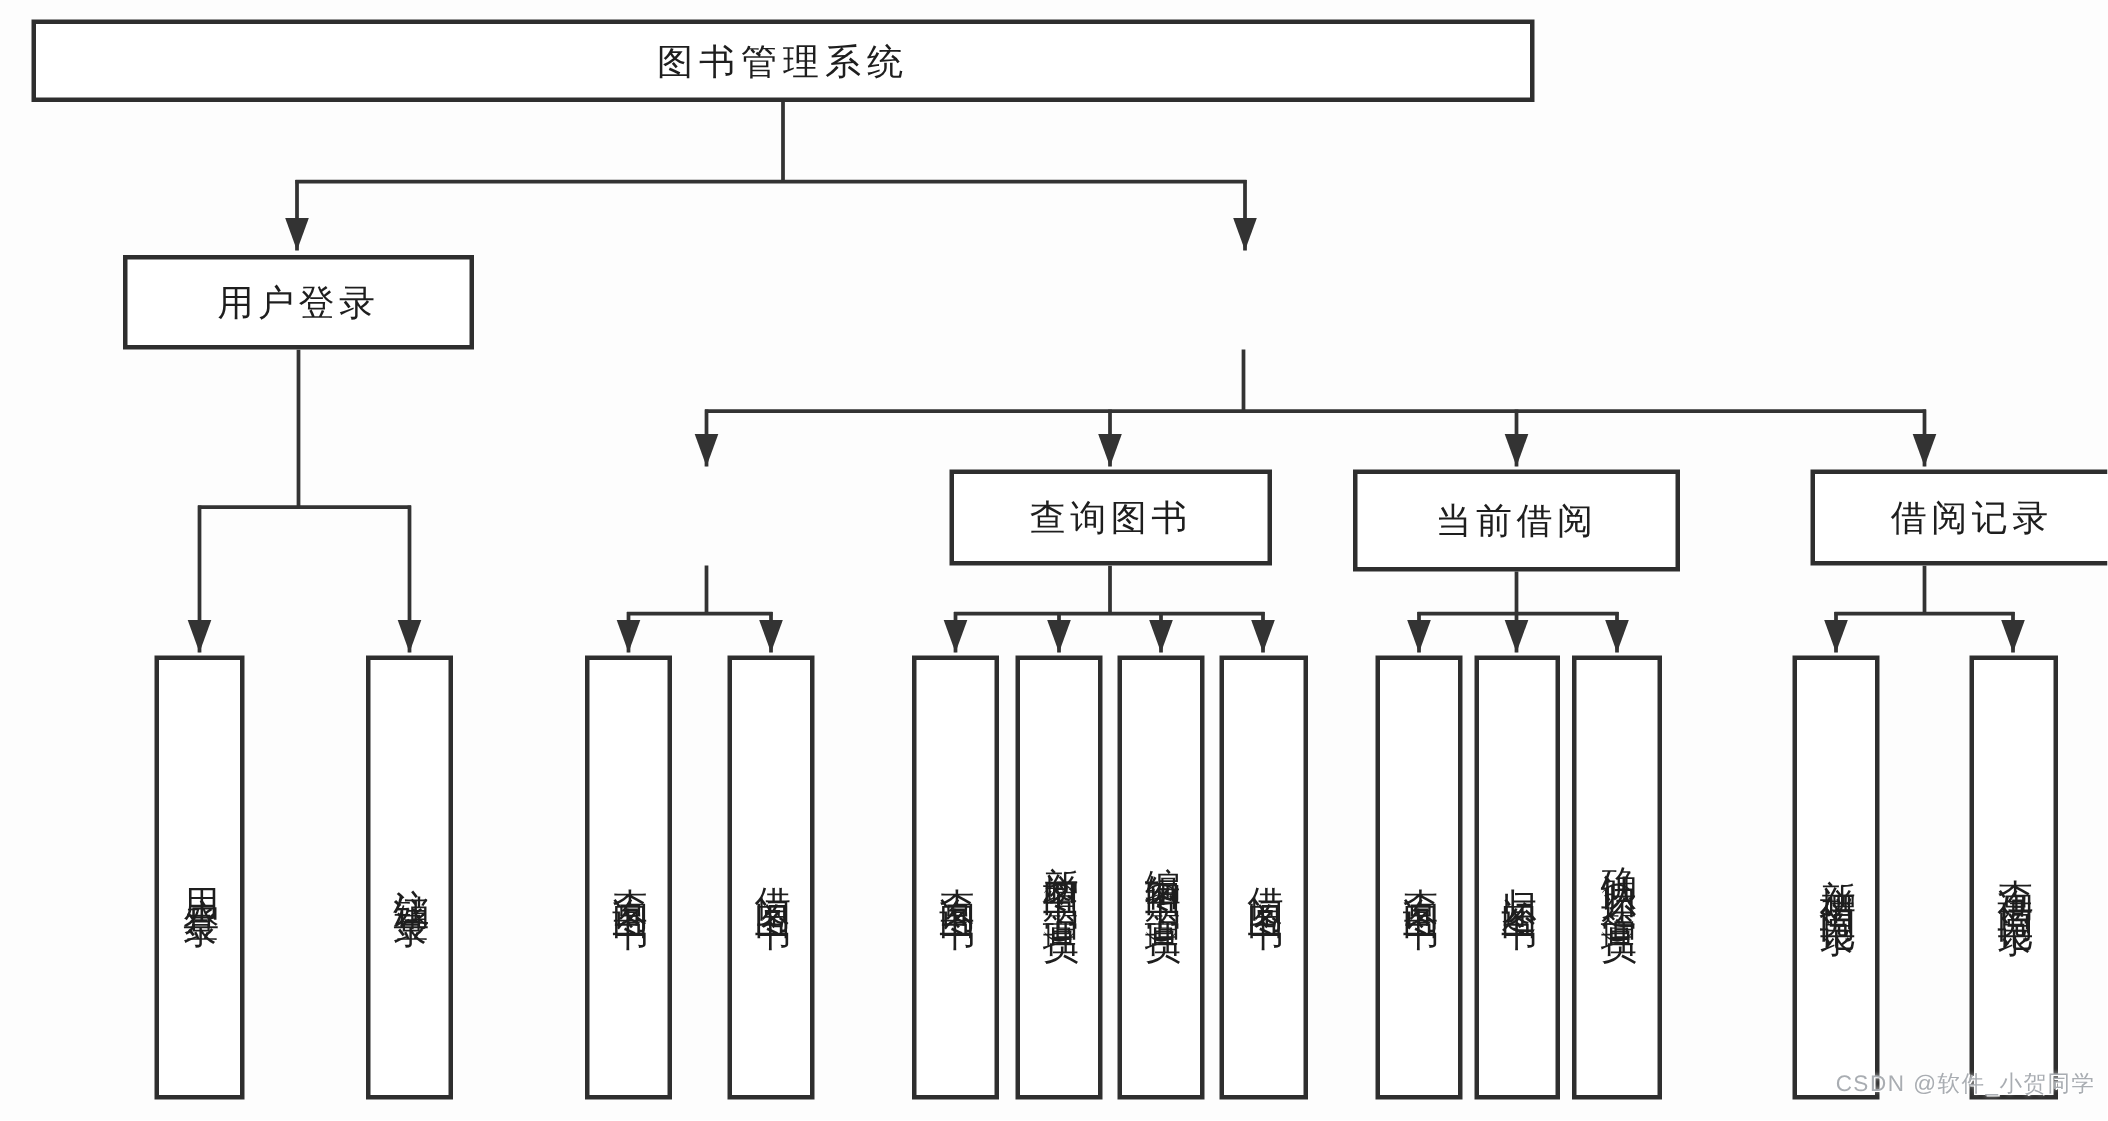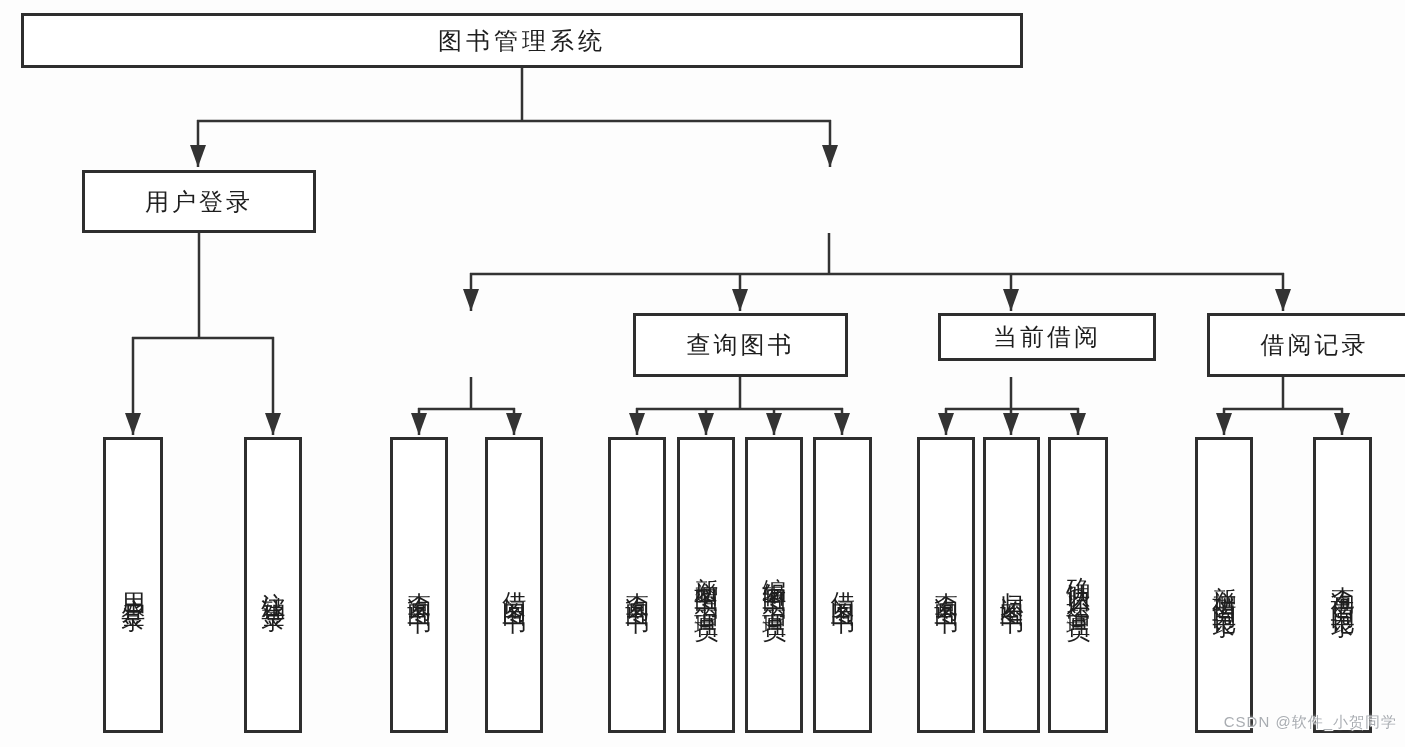--- a/index.html
+++ b/index.html
@@ -100,21 +100,21 @@
     <span class="h-label root-label">图书管理系统</span>
   </div>
 
   <div class="box" style="left:82px;top:170px;width:234px;height:63px;">
     <span class="h-label">用户登录</span>
   </div>
 
   <div class="box" style="left:633px;top:313px;width:215px;height:64px;">
     <span class="h-label">查询图书</span>
   </div>
-  <div class="box" style="left:902px;top:313px;width:218px;height:48px;margin-left:36px;">
+  <div class="box" style="left:902px;top:313px;width:218px;height:68px;">
     <span class="h-label">当前借阅</span>
   </div>
   <div class="box" style="left:1175px;top:313px;width:215px;height:64px;margin-left:32px;">
     <span class="h-label">借阅记录</span>
   </div>
 
   <div class="box leaf" style="left:103px;top:437px;width:60px;height:296px;">
     <span class="v-label">用户登录</span>
   </div>
   <div class="box leaf" style="left:244px;top:437px;width:58px;height:296px;">

